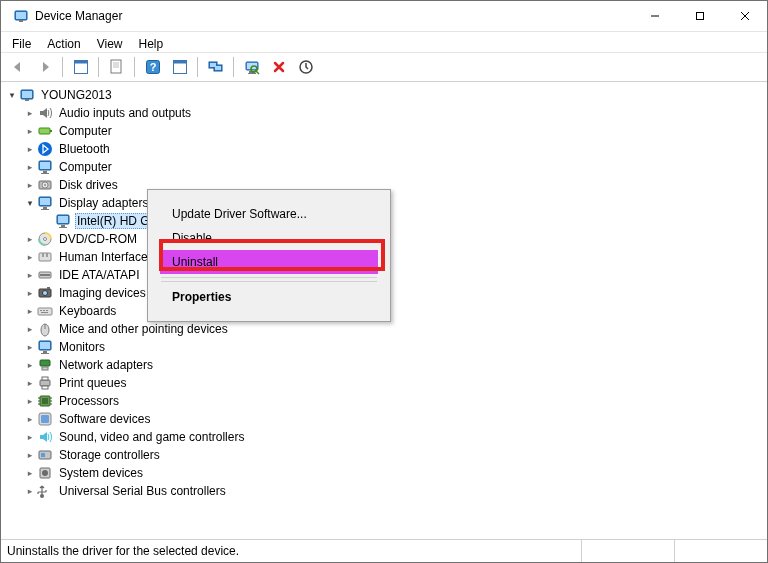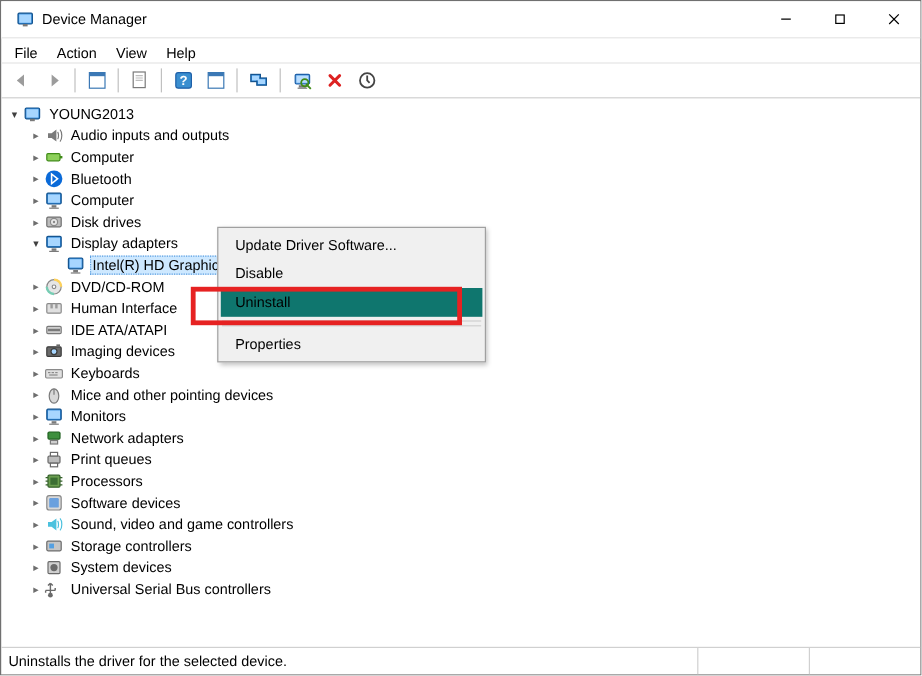--- a/index.html
+++ b/index.html
@@ -25,23 +25,23 @@
   .icon{width:16px;height:16px;display:inline-flex;align-items:center;justify-content:center;margin-right:4px;flex-shrink:0}
   .icon svg{width:16px;height:16px}
   .label{padding:0 2px}
   .indent0{margin-left:0}
   .indent1{margin-left:18px}
   .indent2{margin-left:36px}
   .statusbar{height:22px;border-top:1px solid #d0d0d0;display:flex;align-items:center;font-size:12px}
   .status-cell{padding:0 6px;height:100%;display:flex;align-items:center}
   .status-main{flex:1;border-right:1px solid #d0d0d0}
   .status-small{width:80px;border-right:1px solid #d0d0d0}
-  .ctxmenu{position:absolute;left:180px;top:188px;width:218px;background:#f0f0f0;border:1px solid #a0a0a0;box-shadow:2px 2px 4px rgba(0,0,0,0.25);z-index:10;padding:2px}
+  .ctxmenu{position:absolute;left:146px;top:188px;width:218px;background:#f0f0f0;border:1px solid #a0a0a0;box-shadow:2px 2px 4px rgba(0,0,0,0.25);z-index:10;padding:12px}
   .ctxitem{height:24px;display:flex;align-items:center;padding-left:12px;font-size:12px}
-  .ctxitem.hover{background:#0f766e}
+  .ctxitem.hover{background:#d946ef}
   .ctxsep{height:1px;background:#d0d0d0;margin:3px 1px}
   .highlight-box{position:absolute;border:4px solid #e62222;box-sizing:border-box;z-index:11;pointer-events:none}
 </style>
 </head>
 <body>
 
 <svg width="0" height="0" style="position:absolute">
   <defs>
     <g id="i-pc">
         <rect x="2" y="3" width="12" height="8" rx="1" fill="#54a0e2" stroke="#1e5fa8"></rect>
@@ -501,18 +501,18 @@
     <div class="status-cell status-small"></div>
     <div class="status-cell status-small" style="border-right:none"></div>
   </div>
 
   <div class="ctxmenu">
     <div class="ctxitem">Update Driver Software...</div>
     <div class="ctxitem">Disable</div>
     <div class="ctxitem hover">Uninstall</div>
     <div class="ctxsep"></div>
     <div class="ctxsep"></div>
-    <div class="ctxitem" style="font-weight:normal">Properties</div>
+    <div class="ctxitem" style="font-weight:bold">Properties</div>
   </div>
 
   <div class="highlight-box" id="hl" style="left: 158px; top: 238px; width: 226px; height: 32px;"></div>
 
 </div>
 
 </body></html>

